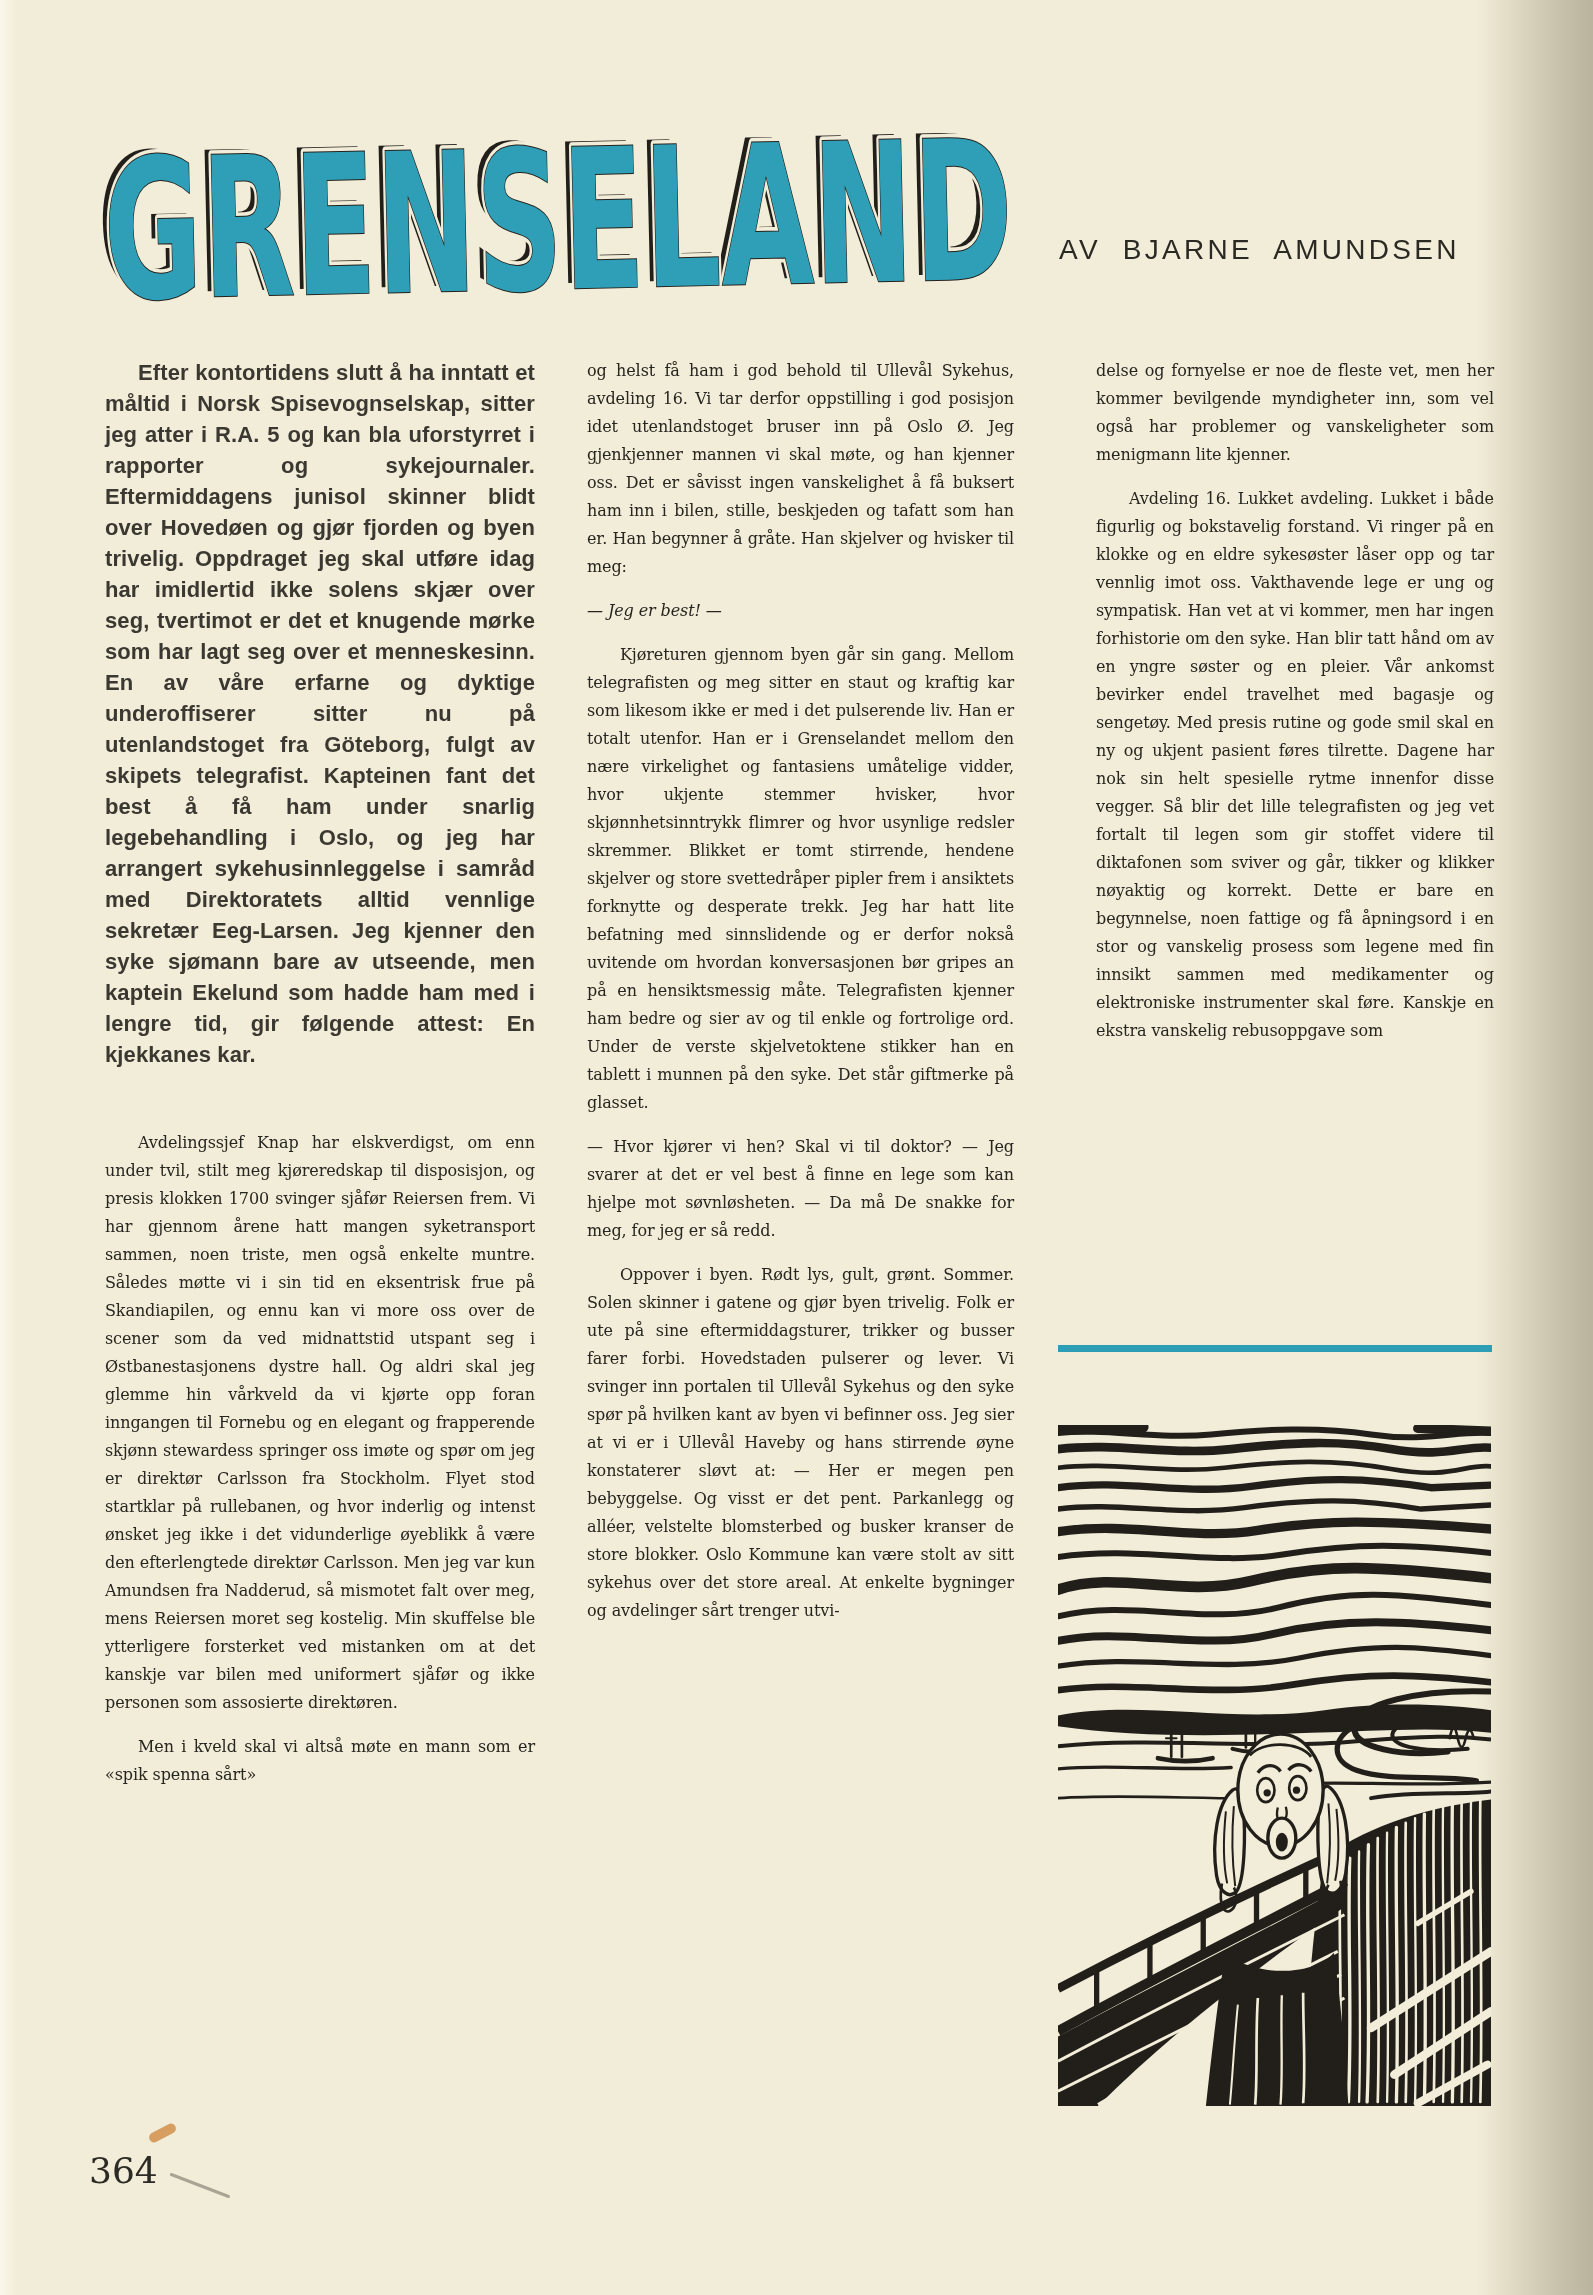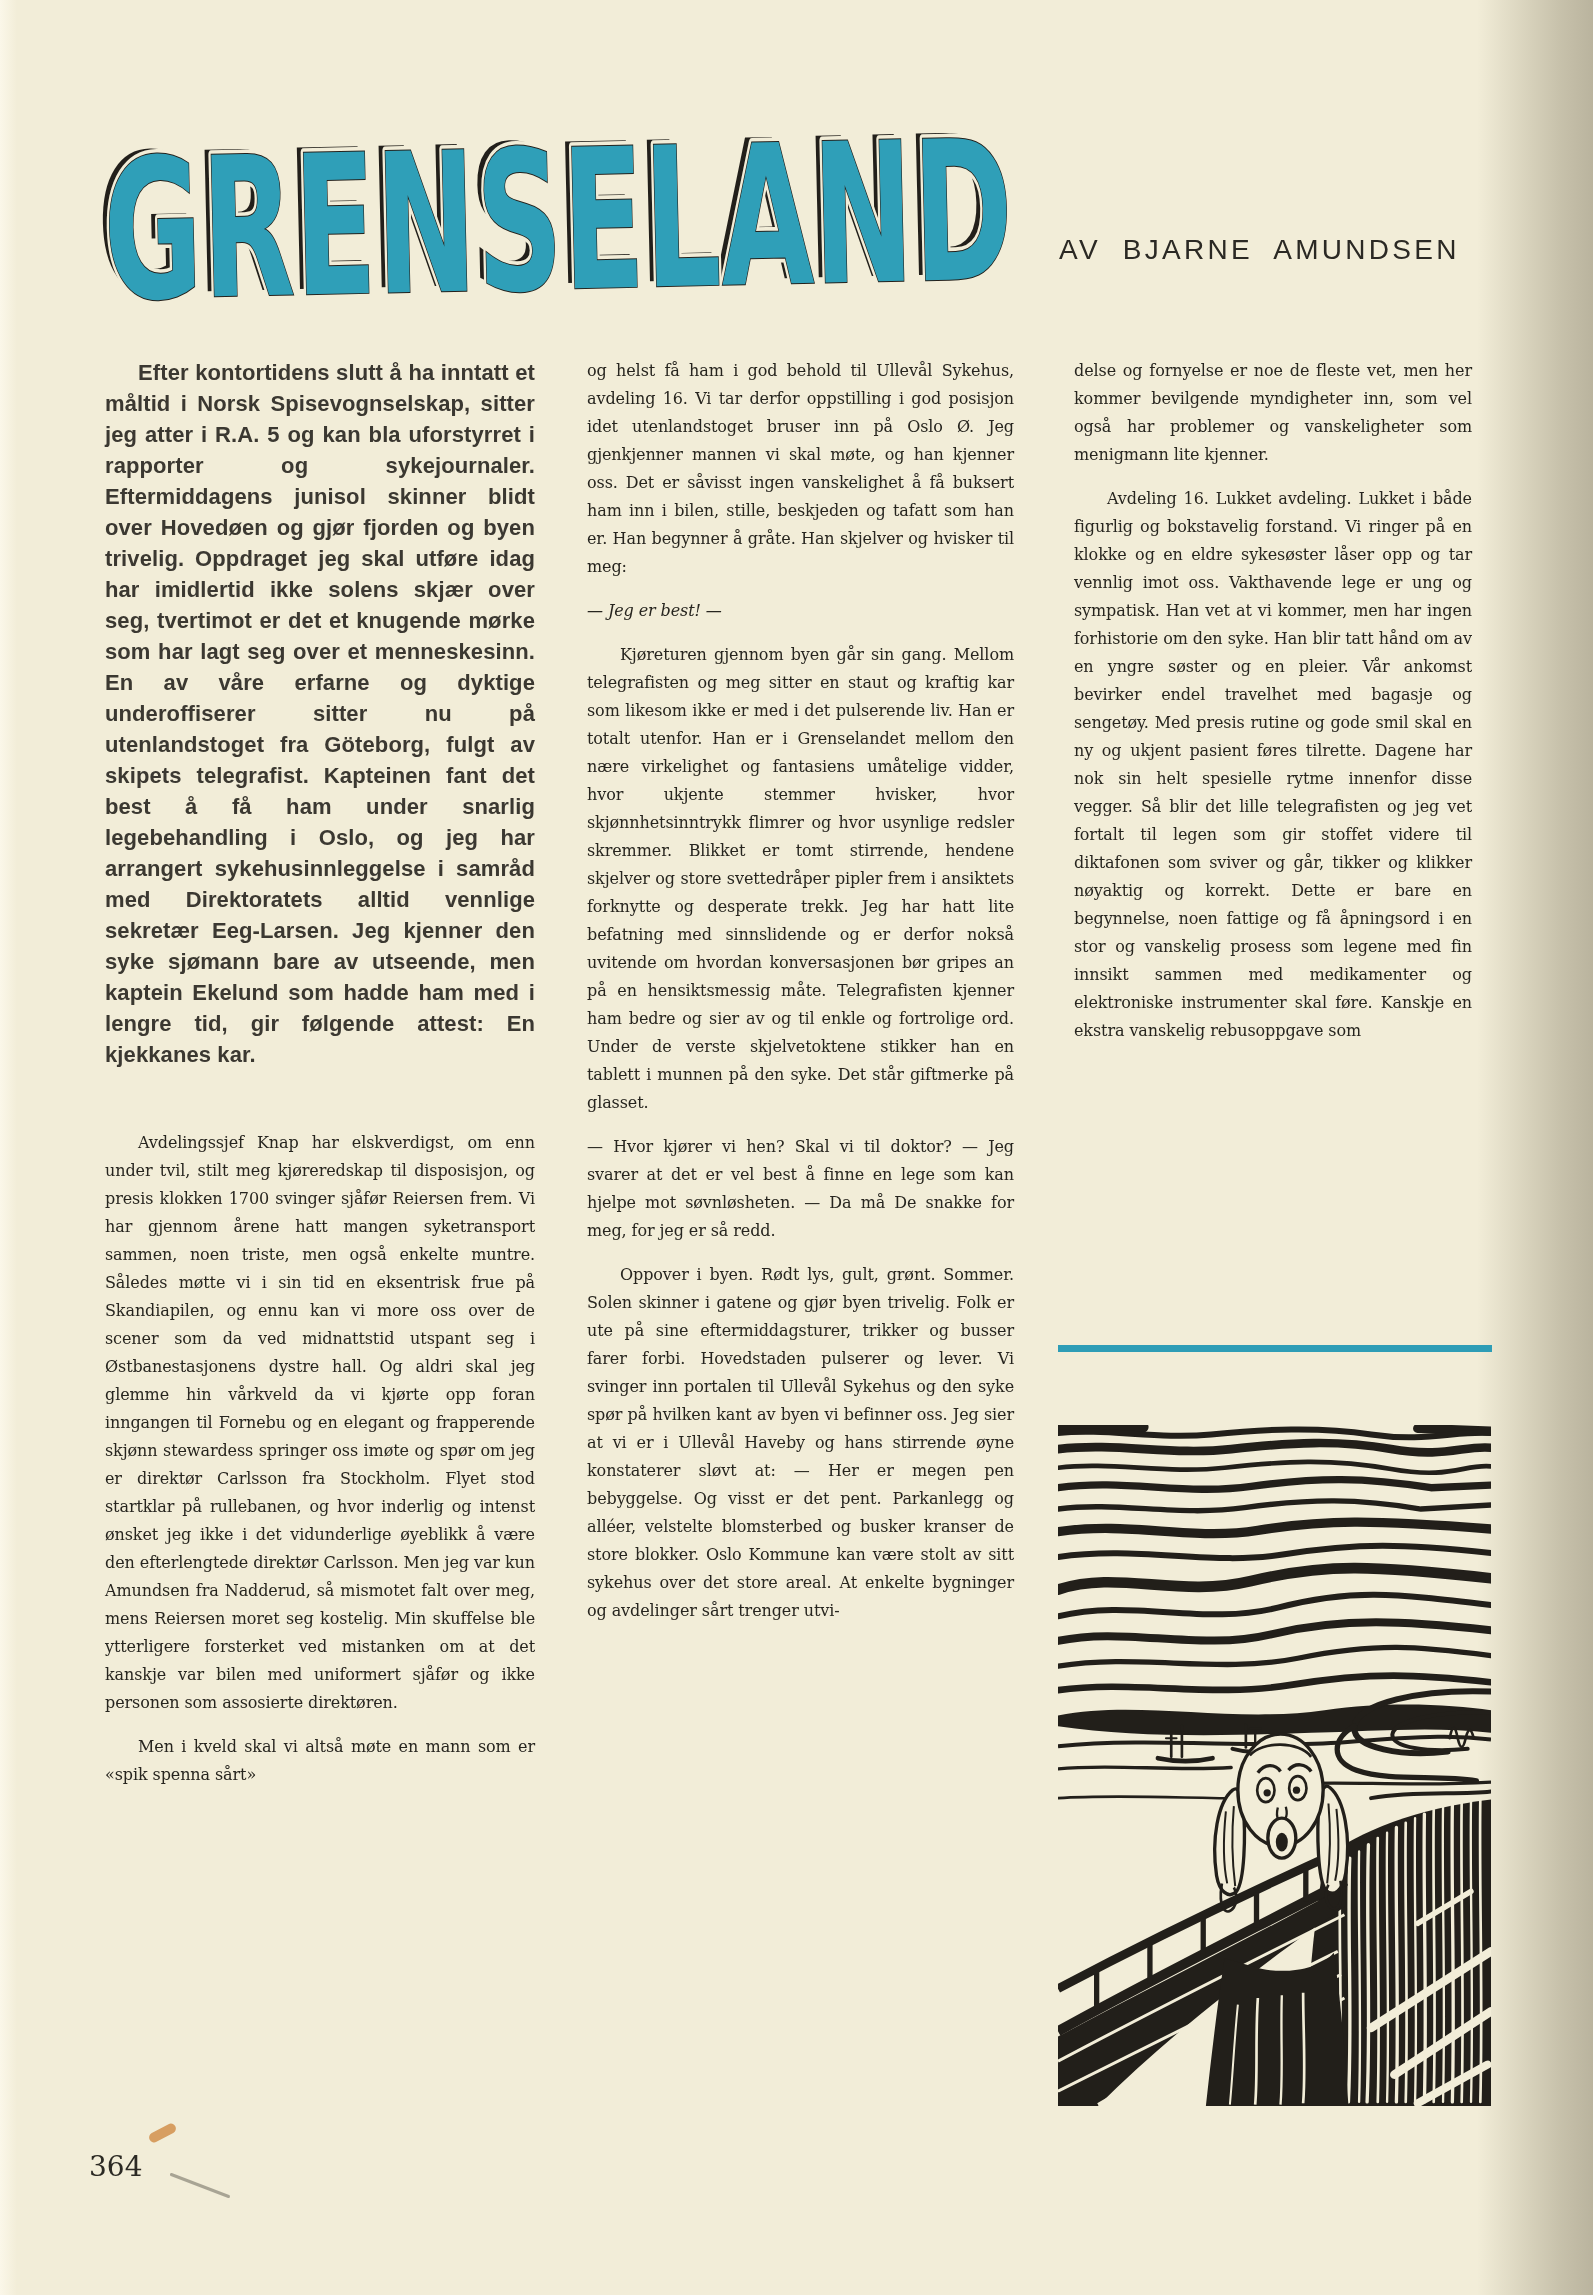--- a/index.html
+++ b/index.html
@@ -15,30 +15,30 @@
       rgba(148,141,117,0.45) 70%, rgba(133,126,104,0.52) 100%);}
   .title-wrap{position:absolute;left:75px;top:121px;width:972px;height:206px}
   .t-shadow{font-family:"DejaVu Sans",sans-serif;font-weight:bold;fill:#221f1a}
   .t-halo{font-family:"DejaVu Sans",sans-serif;font-weight:bold;fill:none;stroke:#f2edd8;stroke-width:14px;stroke-linejoin:round}
   .t-main{font-family:"DejaVu Sans",sans-serif;font-weight:bold;fill:#2f9fb8;stroke:#24211c;stroke-width:3px;paint-order:stroke fill}
   .byline{position:absolute;left:1059px;top:234px;width:432px;white-space:nowrap;
     font-weight:400;font-size:28px;letter-spacing:3.3px;word-spacing:10.7px;color:#2b2924;}
   .column{position:absolute;top:341px;overflow:hidden;text-align:justify}
   #col1{left:89px;width:462px;height:1825px}
   #col2{left:571px;width:459px;height:1758px}
-  #col3{left:1058px;width:430px;height:1002px}
+  #col3{left:1080px;width:430px;height:1002px}
   .para{margin:16px;color:#27251f}
   .serif{font-family:"DejaVu Serif","Liberation Serif",serif;font-size:16px;line-height:28px;letter-spacing:-0.1px}
   .sans{font-family:"Liberation Sans","DejaVu Sans",sans-serif;font-weight:700;font-size:22px;line-height:31px;color:#3b3831;letter-spacing:0.1px}
   .indent{text-indent:33px}
   .gap-top{margin-top:59px}
   .italic{font-style:italic}
   .rule{position:absolute;left:1058px;top:1345px;width:434px;height:7.3px;background:#2e9db6}
   .scream{position:absolute;left:1058px;top:1425px;width:433px;height:681px}
-  .pageno{position:absolute;left:89px;top:2150px;font-family:"DejaVu Serif","Liberation Serif",serif;font-size:28px;color:#2c2a24}
+  .pageno{position:absolute;left:89px;top:2150px;font-family:"DejaVu Serif","Liberation Serif",serif;font-size:36px;color:#2c2a24}
   .orange-fleck{position:absolute;left:148px;top:2128px;width:29px;height:10px;background:#cf8a43;border-radius:5.3px;transform:rotate(-28deg);opacity:.8}
   .pen-mark{position:absolute;left:168px;top:2184px;width:64px;height:2.7px;background:#6b675c;transform:rotate(21deg);border-radius:1.3px;opacity:.55}
 </style>
 </head>
 <body>
 
 <div class="left-light"></div>
 <div class="right-shade"></div>
 
 <div class="title-wrap">

